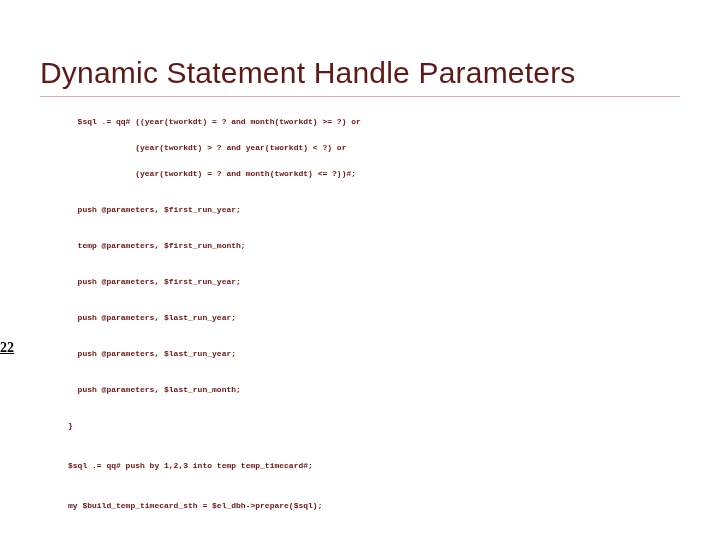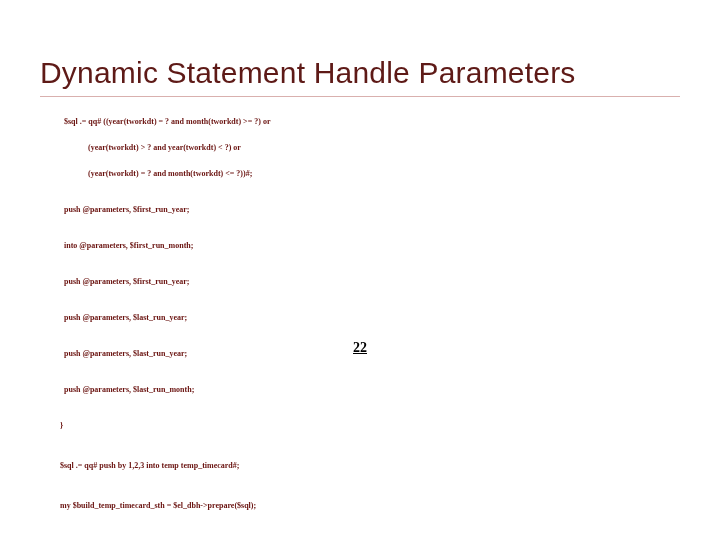--- a/index.html
+++ b/index.html
@@ -40,33 +40,31 @@
     top: 110px;
     width: 610px;
     font-family: "Courier New", Courier, monospace;
     font-size: 8px;
     color: #6a1310;
     line-height: 1.0;
     white-space: pre;
     font-weight: bold;
   }
   .code-line {
-    margin: 0;
+    margin: 8px;
     padding: 0;
-    font-family: Liberation Serif, serif;
   }
   .gap-small { height: 10px; }
   .gap-med   { height: 20px; }
   .gap-large { height: 24px; }
   .page-num {
     position: absolute;
     left: 0;
     right: 0;
     bottom: 24px;
-    text-align: center;
     font-family: Georgia, "Times New Roman", serif;
     font-weight: bold;
     font-size: 14px;
     color: #000;
     text-decoration: underline;
   }
 </style>
 </head>
 <body>
 
@@ -77,21 +75,21 @@
 
   <div class="code-block">
 <span class="code-line">  $sql .= qq# ((year(tworkdt) = ? and month(tworkdt) &gt;= ?) or</span>
 <div class="gap-small"></div>
 <span class="code-line">              (year(tworkdt) &gt; ? and year(tworkdt) &lt; ?) or</span>
 <div class="gap-small"></div>
 <span class="code-line">              (year(tworkdt) = ? and month(tworkdt) &lt;= ?))#;</span>
 <div class="gap-med"></div>
 <span class="code-line">  push @parameters, $first_run_year;</span>
 <div class="gap-med"></div>
-<span class="code-line">  into @parameters, $first_run_month;</span>
+<span class="code-line">  temp @parameters, $first_run_month;</span>
 <div class="gap-med"></div>
 <span class="code-line">  push @parameters, $first_run_year;</span>
 <div class="gap-med"></div>
 <span class="code-line">  push @parameters, $last_run_year;</span>
 <div class="gap-med"></div>
 <span class="code-line">  push @parameters, $last_run_year;</span>
 <div class="gap-med"></div>
 <span class="code-line">  push @parameters, $last_run_month;</span>
 <div class="gap-med"></div>
 <span class="code-line">}</span>

